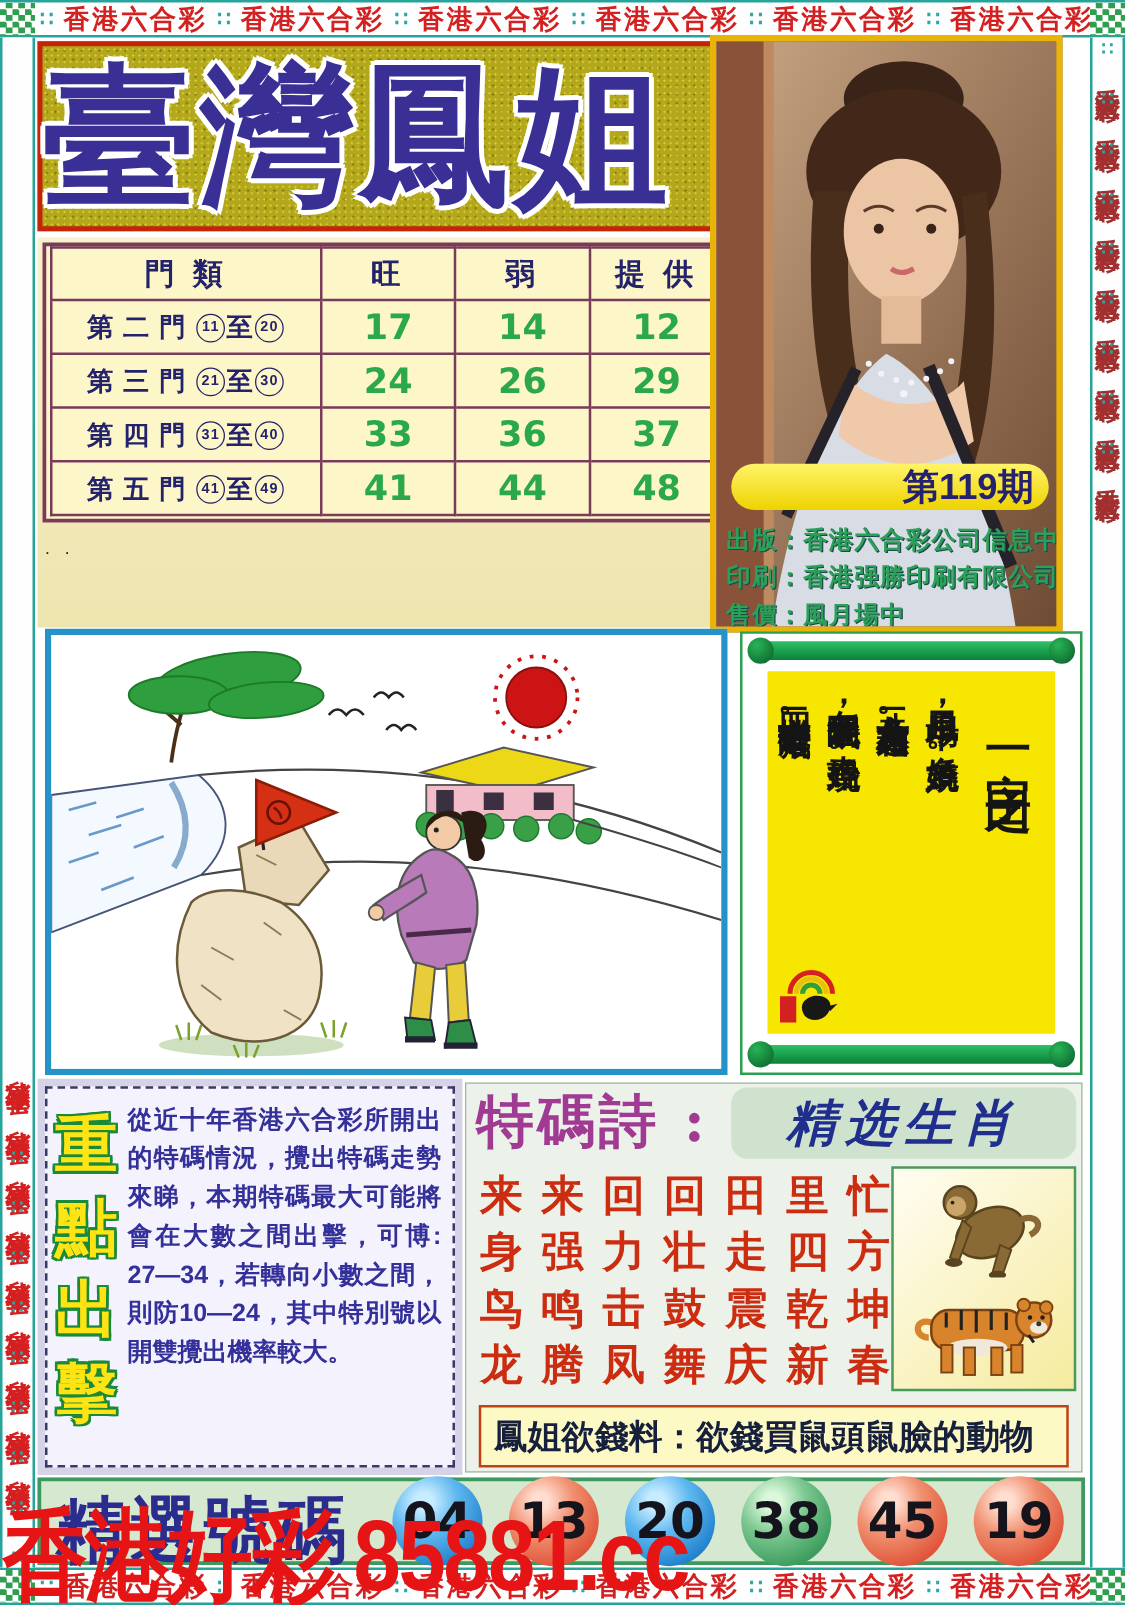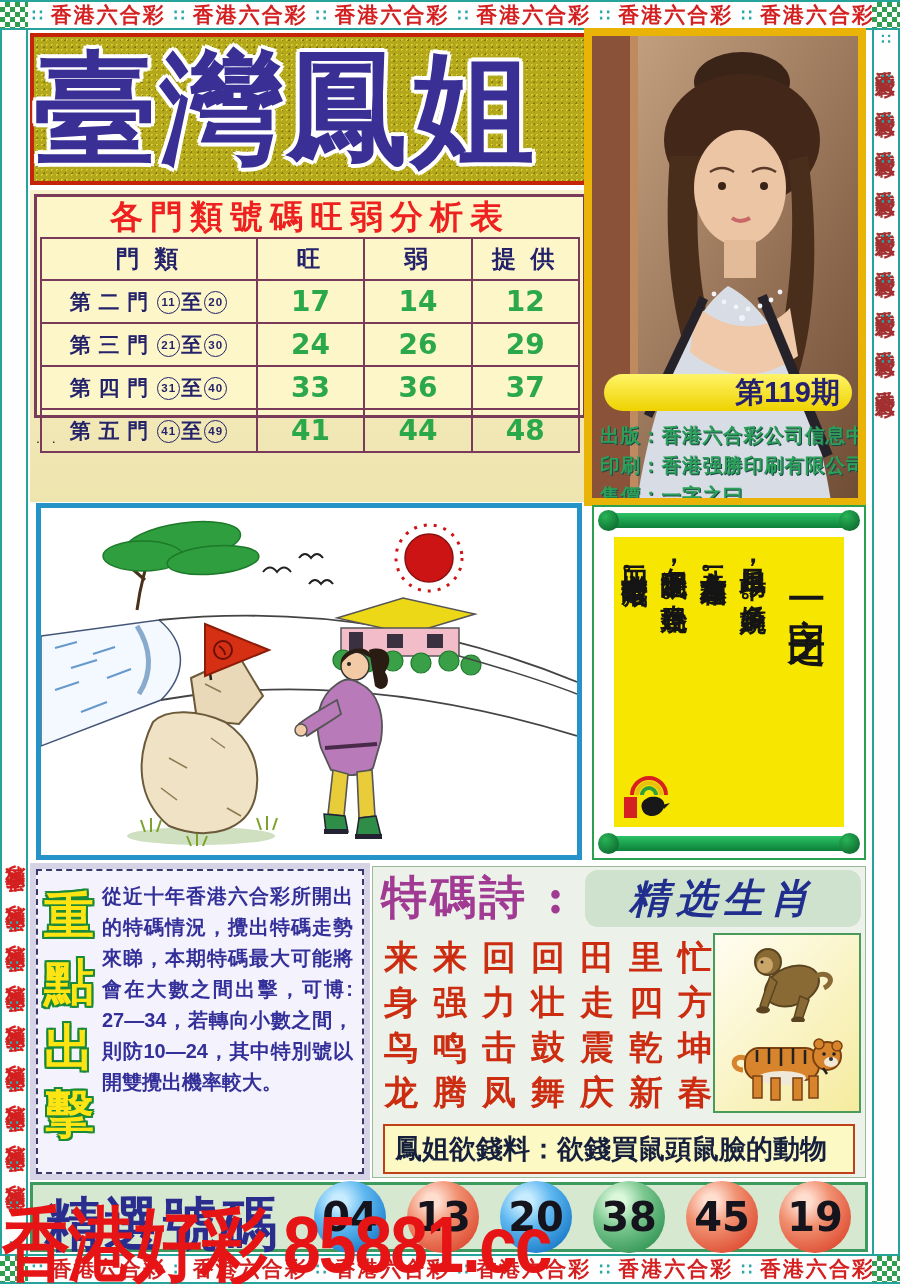--- a/index.html
+++ b/index.html
@@ -41,22 +41,22 @@
   .atitle{height:40px;display:flex;align-items:center;justify-content:center;
           font-size:33px;font-weight:900;color:#ee2020;letter-spacing:7px;}
   table.grid{width:540px;margin:0 auto;border-collapse:collapse;}
   table.grid th,table.grid td{border:2px solid #7a3a5a;text-align:center;padding:4px;height:29px;}
   table.grid th{font-size:24px;font-weight:900;color:#23226a;letter-spacing:4px;}
   td.gate{font-size:21px;font-weight:900;color:#23226a;letter-spacing:1px;width:226px;}
   .circ{display:inline-block;width:21px;height:21px;line-height:21px;border:1.5px solid #23226a;
         border-radius:50%;font-size:11.5px;font-weight:bold;color:#23226a;vertical-align:middle;margin:0 1px;}
   td.val{font-size:28px;font-weight:bold;color:#2aa84a;width:104px;font-family:"DejaVu Sans",sans-serif;}
   
-  .photo{position:absolute;left:584px;top:28px;width:282px;height:478px;box-sizing:border-box;
-         border:8px solid #eab308;background:#9a7050;overflow:hidden;}
+  .photo{position:absolute;left:568px;top:28px;width:282px;height:478px;box-sizing:border-box;
+         border:5px solid #eab308;background:#9a7050;overflow:hidden;}
   .issue{position:absolute;left:12px;right:6px;top:338px;height:37px;border-radius:19px;
          background:linear-gradient(#fff468,#eed200);display:flex;align-items:center;justify-content:flex-end;
          padding-right:12px;font-size:29px;font-weight:900;color:#252070;box-sizing:border-box;}
   .pub{position:absolute;left:8px;top:384px;}
   .publine{font-size:19.5px;font-weight:bold;color:#2aa058;line-height:30px;letter-spacing:1px;
            text-shadow:1px 1px 0 #20484a;white-space:nowrap;}
   
   .cartoon{position:absolute;left:36px;top:503px;width:546px;height:357px;box-sizing:border-box;
            border:5px solid #2592c8;background:#fff;}
   
@@ -201,21 +201,20 @@
         <span class="vtxt">香港六合彩</span>
       </div>
   </div>
 
   <div class="masthead">
     <span>臺灣鳳姐</span>
   </div>
 
   <div class="cream">
     <div class="atable">
-      <div class="atitle">各門類號碼旺弱分析表</div>
       <table class="grid">
         <thead>
           <tr>
             <th>門 類</th>
             <th>旺</th>
             <th>弱</th>
             <th>提 供</th>
           </tr>
         </thead>
         <tbody>
@@ -283,21 +282,21 @@
           <circle cx="168" cy="270" r="2.4"></circle>
           <circle cx="179" cy="264" r="2.4"></circle>
         <circle cx="188" cy="256" r="2.4"></circle>
           <circle cx="150" cy="282" r="3"></circle>
       </g>
     </svg>
     <div class="issue">第119期</div>
     <div class="pub">
         <div class="publine">出版：香港六合彩公司信息中心</div>
         <div class="publine">印刷：香港强勝印刷有限公司</div>
-        <div class="publine">售價：一字之曰</div>
+        <div class="publine">售價：風月場中</div>
       </div>
   </div>
 
   <div class="cartoon">
     <svg width="536" height="347" viewBox="0 0 536 347">
       <rect width="536" height="347" fill="#ffffff"></rect>
 
       <path d="M0,128 L118,112 C142,132 150,162 120,192 L0,238 Z" fill="#f4f8ff" stroke="#445577" stroke-width="1.5"></path>
       <g stroke="#6699cc" stroke-width="2">
         <path d="M14,140 l22,-6"></path>

